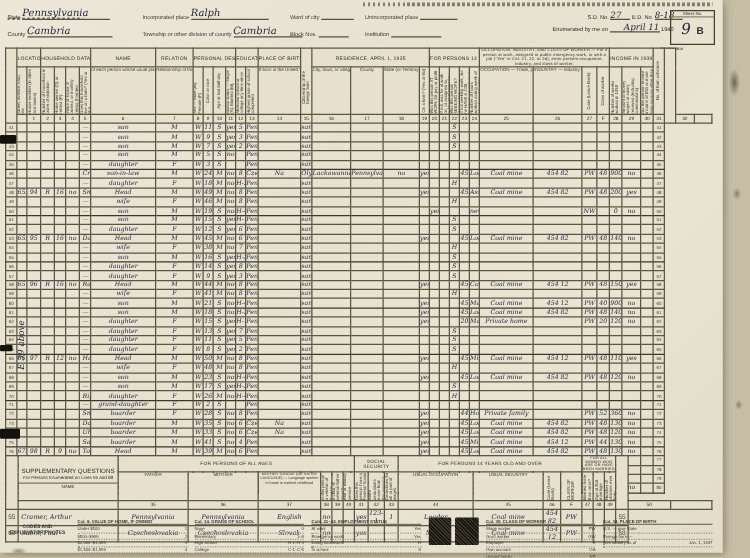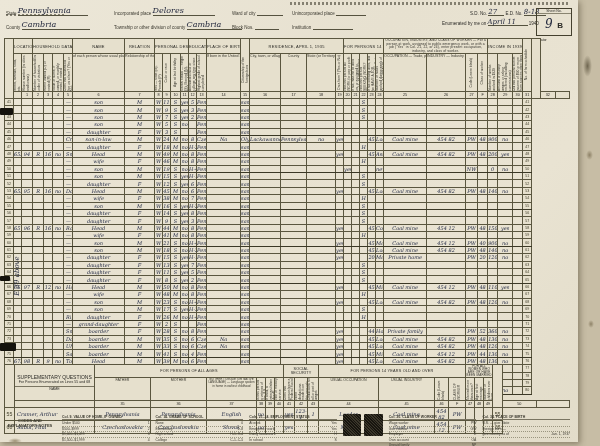--- a/index.html
+++ b/index.html
@@ -69,21 +69,21 @@
     <div class="fld" style="left:2px;top:2px;">
       <span class="lab">State</span>
       <span class="rule" style="width:70px;"><span class="hw val">Pennsylvania</span></span>
     </div>
     <div class="fld" style="left:2px;top:16px;">
       <span class="lab">County</span>
       <span class="rule" style="width:68px;"><span class="hw val">Cambria</span></span>
     </div>
     <div class="fld" style="left:110px;top:2px;">
       <span class="lab">Incorporated place</span>
-      <span class="rule" style="width:62px;"><span class="hw val">Delores</span></span>
+      <span class="rule" style="width:62px;"><span class="hw val">Ralph</span></span>
     </div>
     <div class="fld" style="left:110px;top:16px;">
       <span class="lab">Township or other division of county</span>
       <span class="rule" style="width:55px;"><span class="hw val">Cambria</span></span>
     </div>
     <div class="fld" style="left:228px;top:2px;">
       <span class="lab">Ward of city</span>
       <span class="rule" style="width:26px;"></span>
     </div>
     <div class="fld" style="left:228px;top:16px;">
@@ -102,21 +102,21 @@
 
 
   <div class="print" style="position:absolute;left:470px;top:8px;font-size:4.5px;">
     <span class="lab">S.D. No.</span>
     <span class="rule" style="width:16px;"><span class="hw" style="font-size:7px;">27</span></span>
     <span class="lab">E.D. No.</span>
     <span class="rule" style="width:22px;"><span class="hw" style="font-size:7px;">8-18</span></span>
   </div>
   <div class="print" style="position:absolute;left:442px;top:18px;font-size:4.5px;">
     <span class="lab">Enumerated by me on</span>
-    <span class="rule" style="width:40px;"><span class="hw" style="font-size:7px;">April 11</span></span>
+    <span class="rule" style="width:40px;text-align:right;"><span class="hw" style="font-size:7px;">April 11</span></span>
     <span class="lab">1940</span>
   </div>
   <div style="position:absolute;left:452px;top:27px;">
     <span class="rule" style="width:72px;"><span class="hw" style="font-size:9px;">Michael Holub</span></span>
     <span class="print" style="font-size:3.5px;">Enumerator</span>
   </div>
   <div class="sheetbox print">
     <span class="lab">Sheet No.</span>
     <span class="no hw">9</span>
     <span class="no" style="font-size:8px;font-weight:bold;">B</span>

